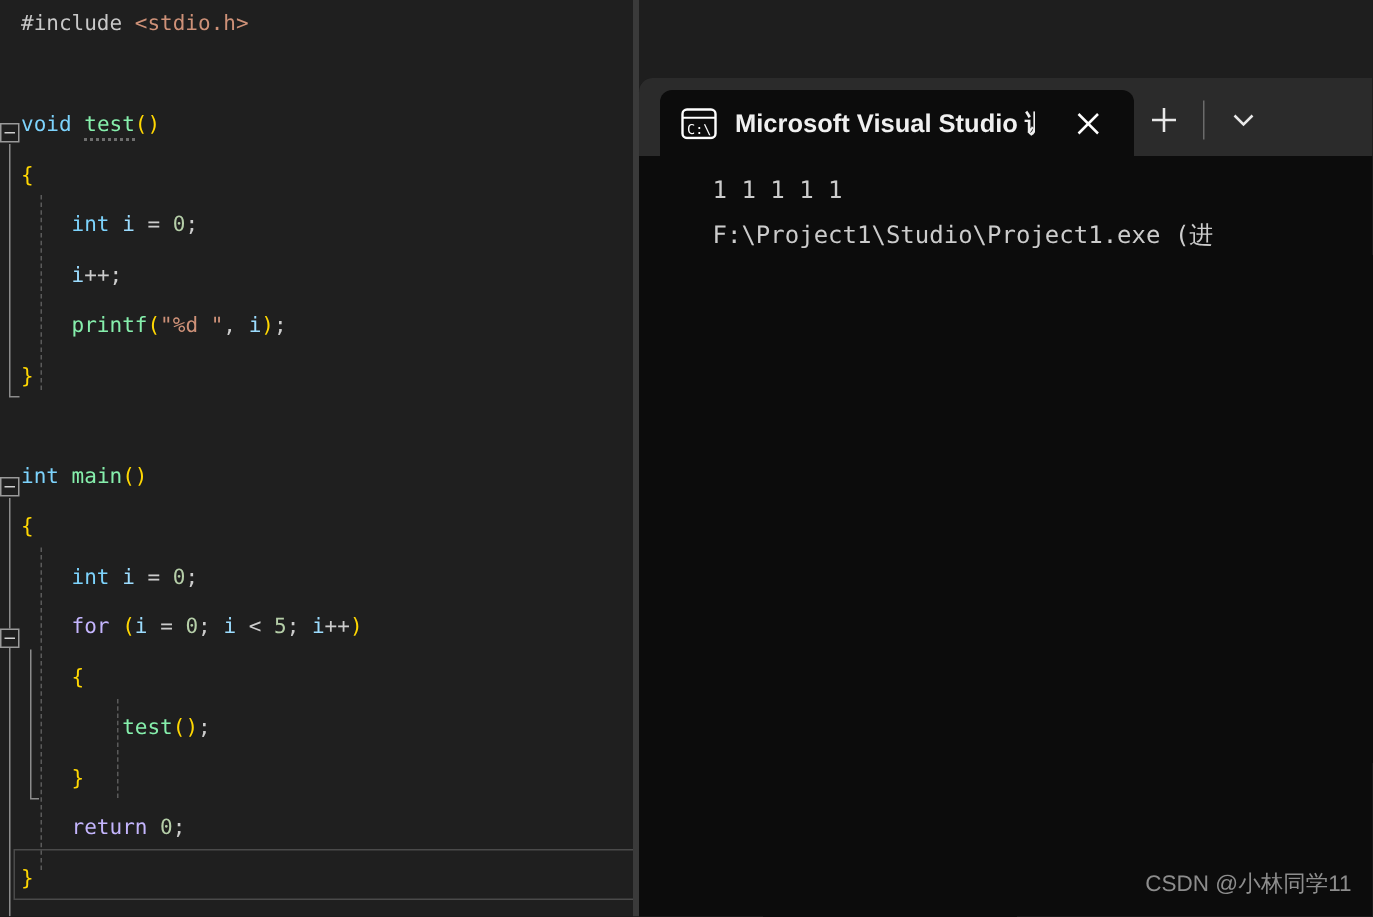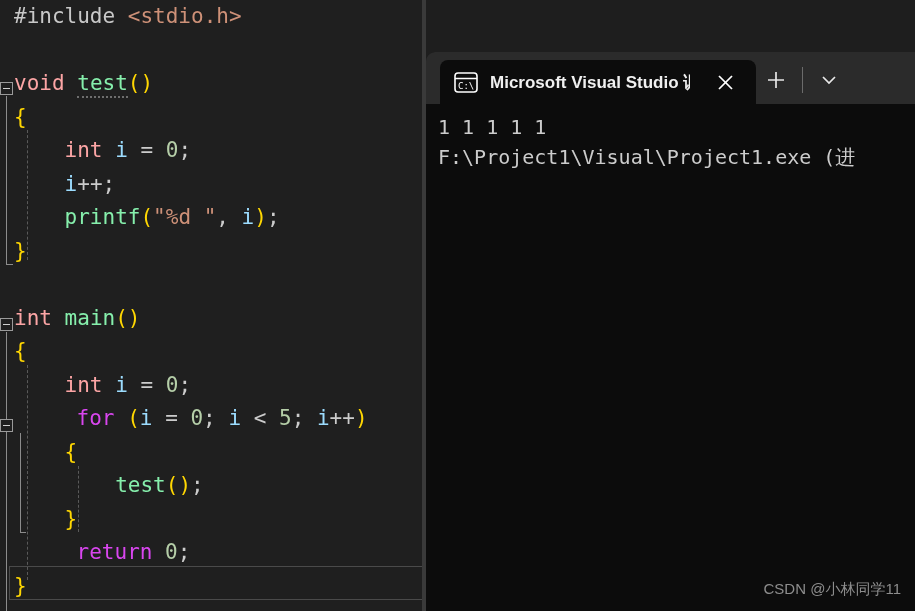--- a/index.html
+++ b/index.html
@@ -18,34 +18,34 @@
     background: #1f1f1f;
     overflow: hidden;
   }
   .editor-gutter {
     position: absolute; left: 0; top: 0; width: 14px; height: 611px;
     background: #1f1f1f;
   }
   .code-area {
     position: absolute; left: 0; top: 0; width: 426px; height: 524px;
     font-family: "DejaVu Sans Mono", "Liberation Mono", monospace;
-    font-size: 21px;
+    font-size: 14px;
     line-height: 33.5px;
     white-space: pre;
   }
   .line {
     position: relative;
     height: 33.5px;
     padding-left: 14px;
     color: #d4d4d4;
   }
 
   
-  .k-blue   { color: #fca5a5; }
-  .k-pink   { color: #d946ef; margin-left: 12px; }
+  .k-blue   { color: #7dd3fc; }
+  .k-pink   { color: #c4b5fd; }
   .k-var    { color: #9cdcfe; }
   .k-num    { color: #b5cea8; }
   .k-fn     { color: #86efac; }
   .k-str    { color: #ce9178; }
   .k-gray   { color: #c8c8c8; }
   .k-plain  { color: #cccccc; }
   .k-br1    { color: #ffd702; }
   .squiggle-dot {
     border-bottom: 2px dotted #6e6e6e;
     padding-bottom: 1px;
@@ -173,24 +173,25 @@
 
   .term-body {
     position: absolute;
     left: 0; top: 52px; right: 0; bottom: 0;
     background: #0c0c0c;
     padding: 8px 0 0 12px;
     overflow: hidden;
   }
   .term-line {
     font-family: "DejaVu Sans Mono", "Liberation Mono", monospace;
-    font-size: 20px;
+    font-size: 16px;
     line-height: 30px;
     color: #cccccc;
     white-space: pre;
+    margin-left: 37px;
   }
   .term-cursor {
     display: inline-block;
     width: 2px; height: 22px;
     background: #cccccc;
     vertical-align: -4px;
   }
 
   
   .watermark {
@@ -268,18 +269,18 @@
         <span class="tb-btn">
           <svg width="20" height="20" viewBox="0 0 20 20">
             <polyline points="4,7 10,13 16,7" fill="none" stroke="#e8e8e8" stroke-width="1.7"></polyline>
           </svg>
         </span>
       </div>
     </div>
 
     <div class="term-body" id="term-body">
         <div class="term-line">1 1 1 1 1 </div>
-        <div class="term-line">F:\Project1\Visual\Project1.exe (进</div>
+        <div class="term-line">F:\Project1\Studio\Project1.exe (进</div>
       </div>
   </div>
 
   <div class="watermark">CSDN @小林同学11</div>
 </div>
 
 </body></html>

